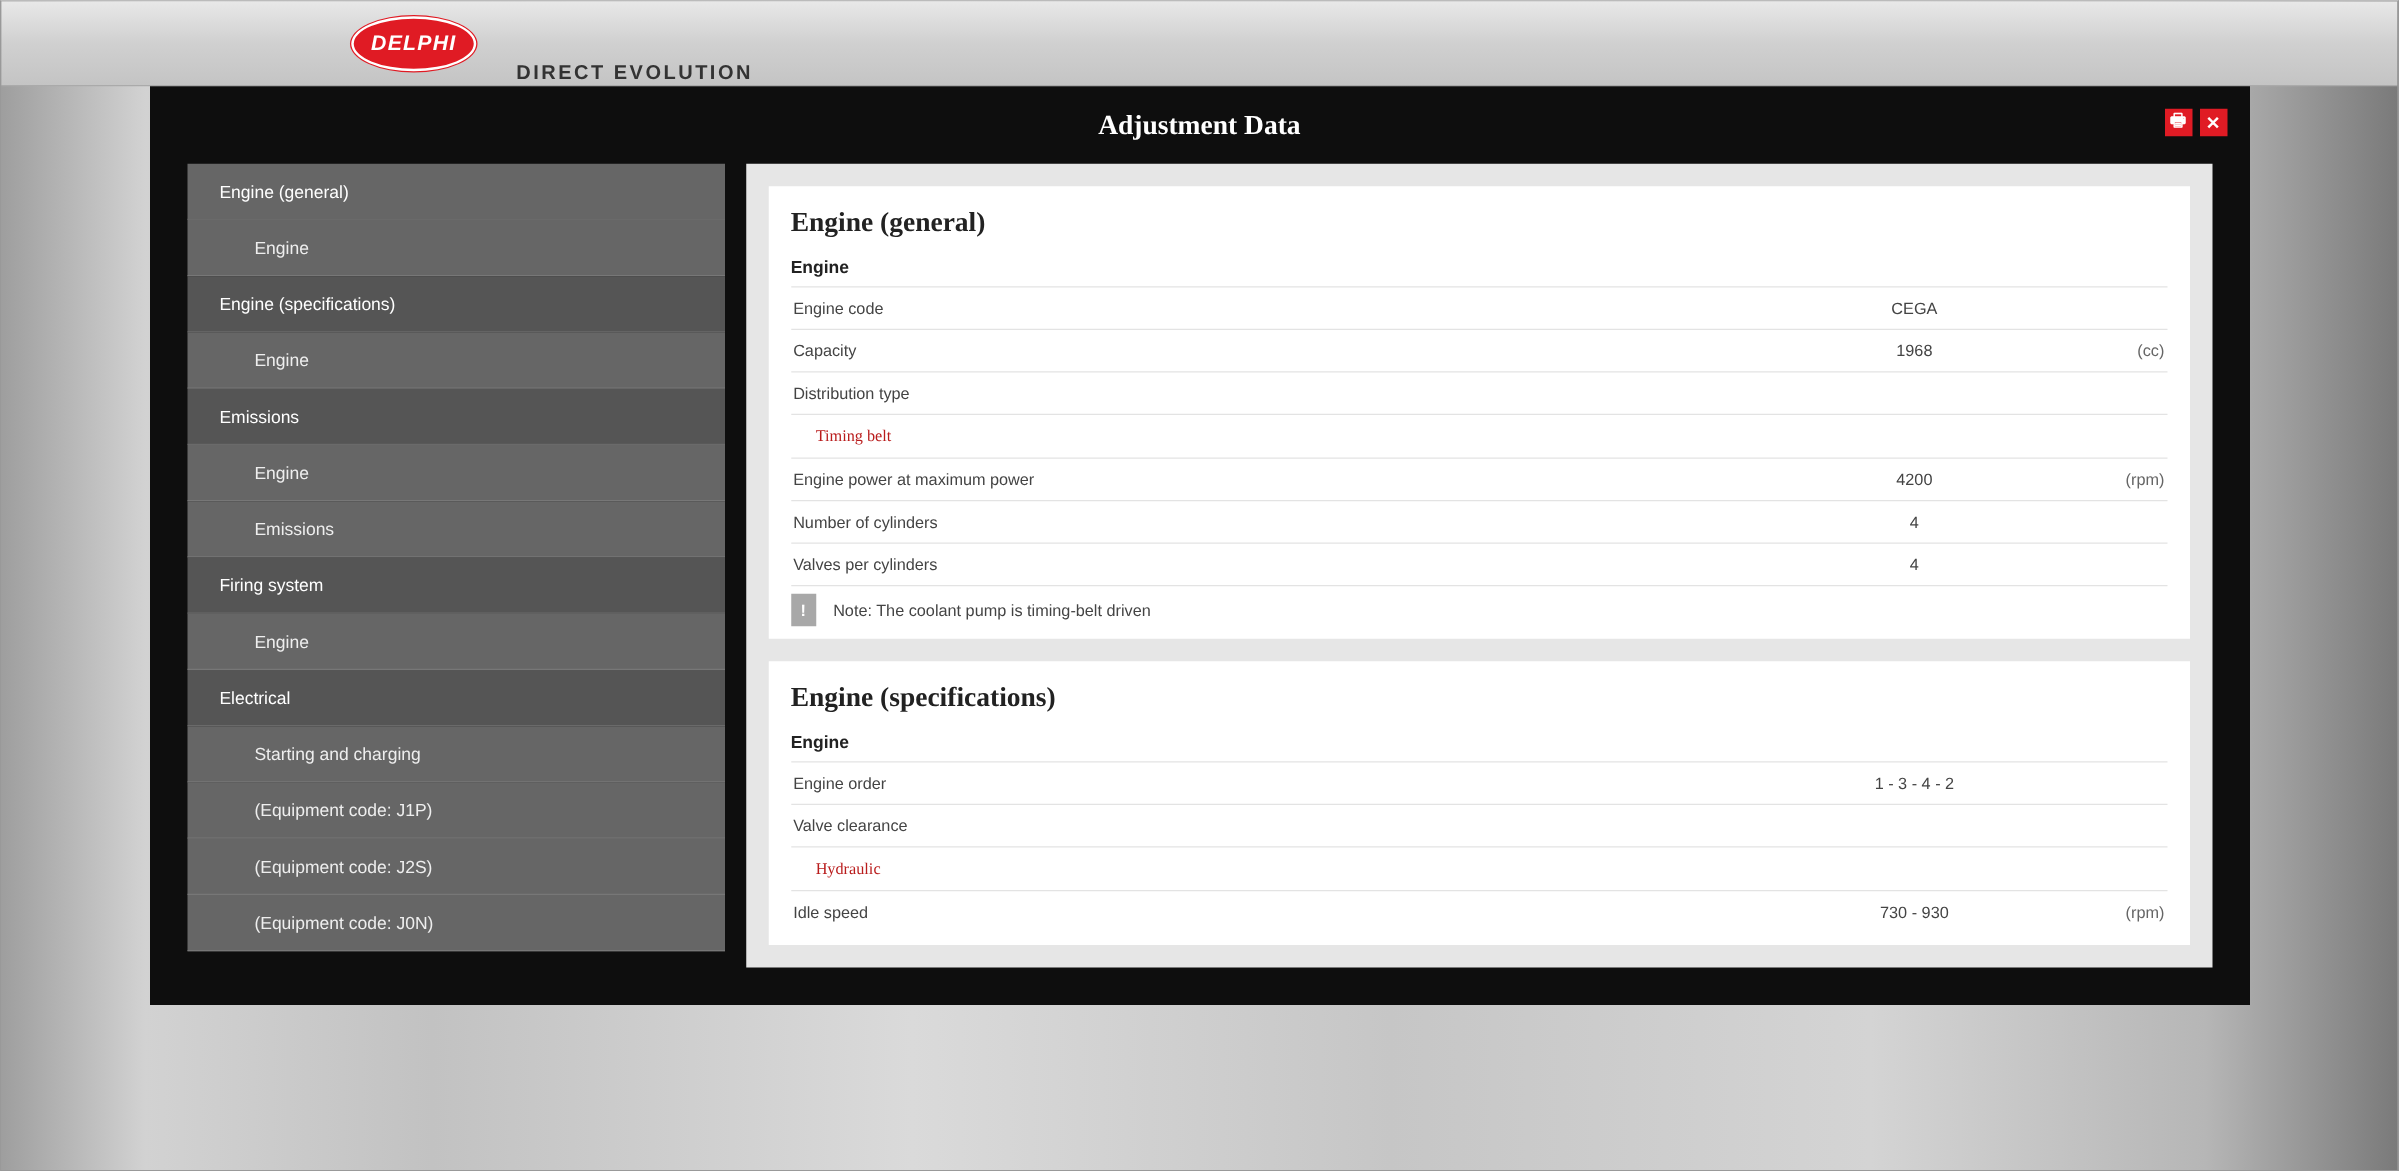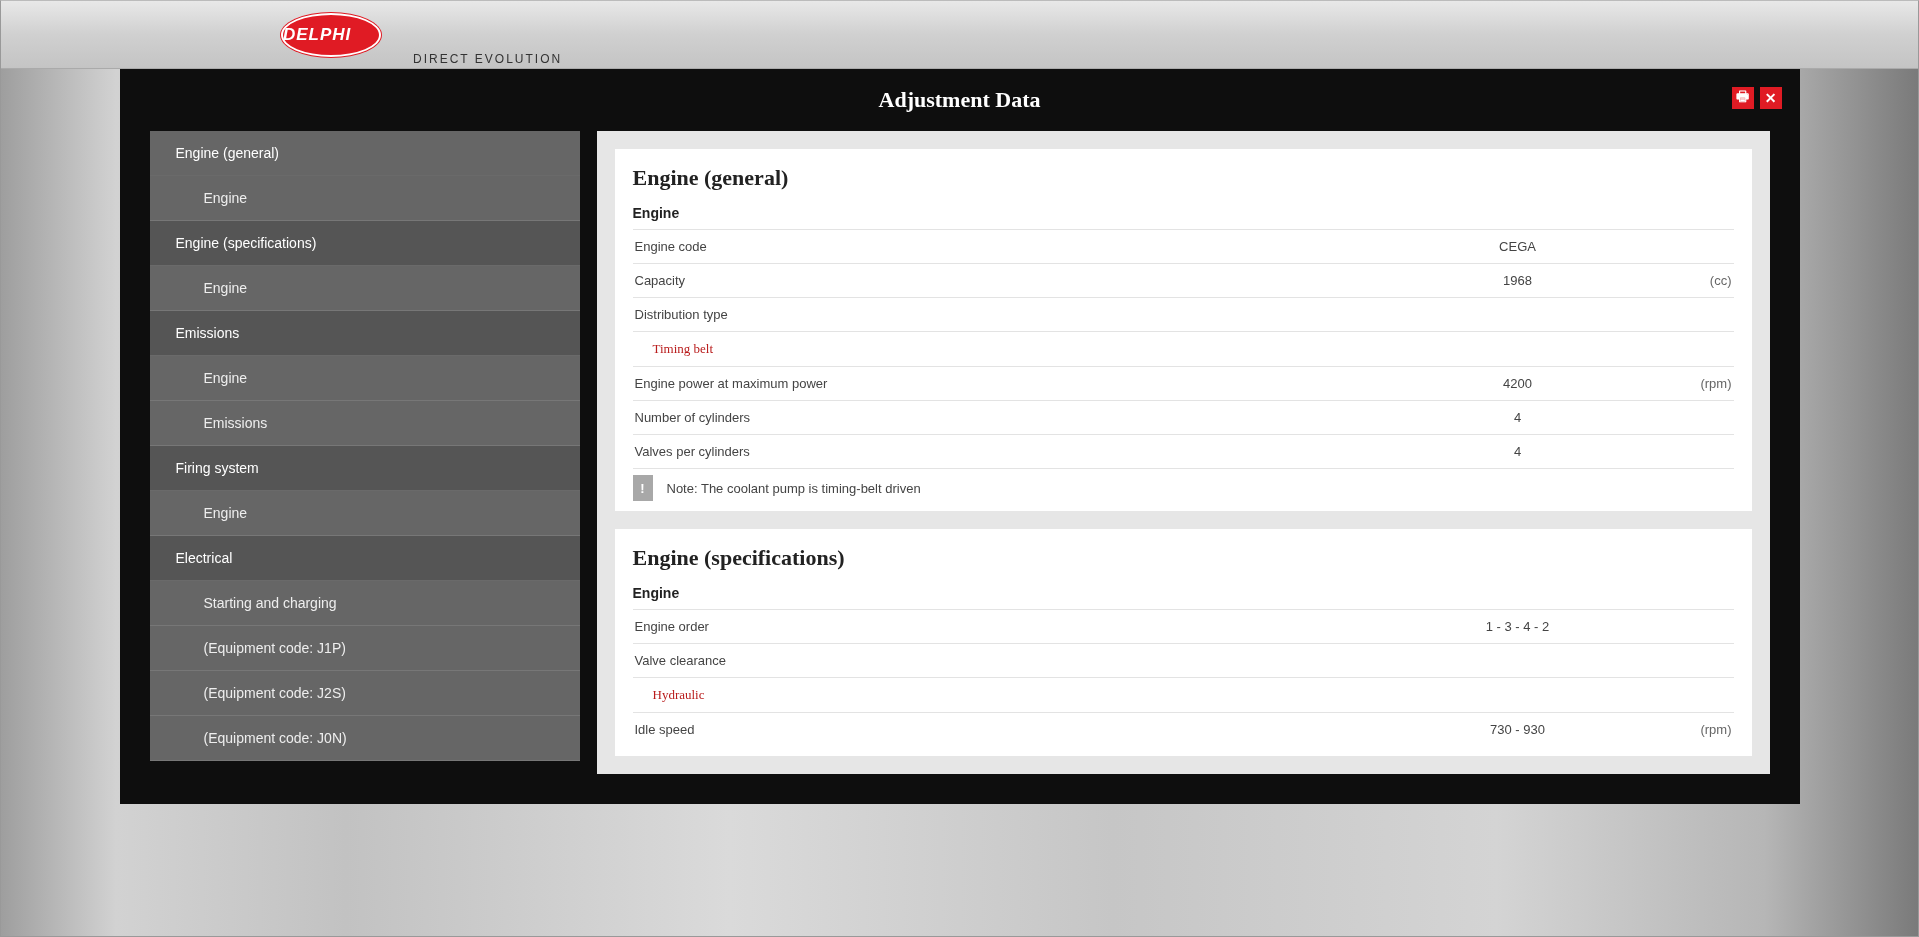--- a/index.html
+++ b/index.html
@@ -25,32 +25,33 @@
   background: linear-gradient(180deg,#e8e8e8 0%,#d0d0d0 50%,#c4c4c4 100%);
   border-bottom: 1px solid #aaa;
 }
 .logo {
   width: 100px;
   height: 44px;
   background: #e01b24;
   border-radius: 50%/50%;
   display: flex;
   align-items: center;
+  justify-content: center;
   color: #fff;
   font-weight: 700;
   font-size: 17px;
   letter-spacing: 1px;
   font-style: italic;
   border: 2px solid #fff;
   box-shadow: 0 0 0 1px #e01b24;
 }
 .brand-sub {
   color: #333;
-  font-size: 12px;
-  font-weight: 400;
+  font-size: 16px;
+  font-weight: 700;
   letter-spacing: 2px;
   margin-top: 48px;
 }
 .black-frame {
   width: 1680px;
   margin: 0 auto 20px;
   background: #0e0e0e;
   padding: 0 0 30px;
 }
 .title-row {
@@ -135,21 +136,20 @@
   color: #222;
   margin-bottom: 8px;
 }
 .spec-row {
   display: flex;
   align-items: center;
   padding: 9px 2px;
   border-top: 1px solid #e3e3e3;
   font-size: 13px;
   color: #444;
-  gap: 14px;
 }
 .spec-row:first-of-type { border-top: 1px solid #e3e3e3; }
 .spec-label { flex: 1; }
 .spec-val { width: 220px; text-align: center; }
 .spec-unit { width: 90px; text-align: right; color: #666; }
 .spec-sub {
   padding: 9px 2px 9px 20px;
   border-top: 1px solid #e3e3e3;
   font-size: 13px;
   color: #b91c1c;

